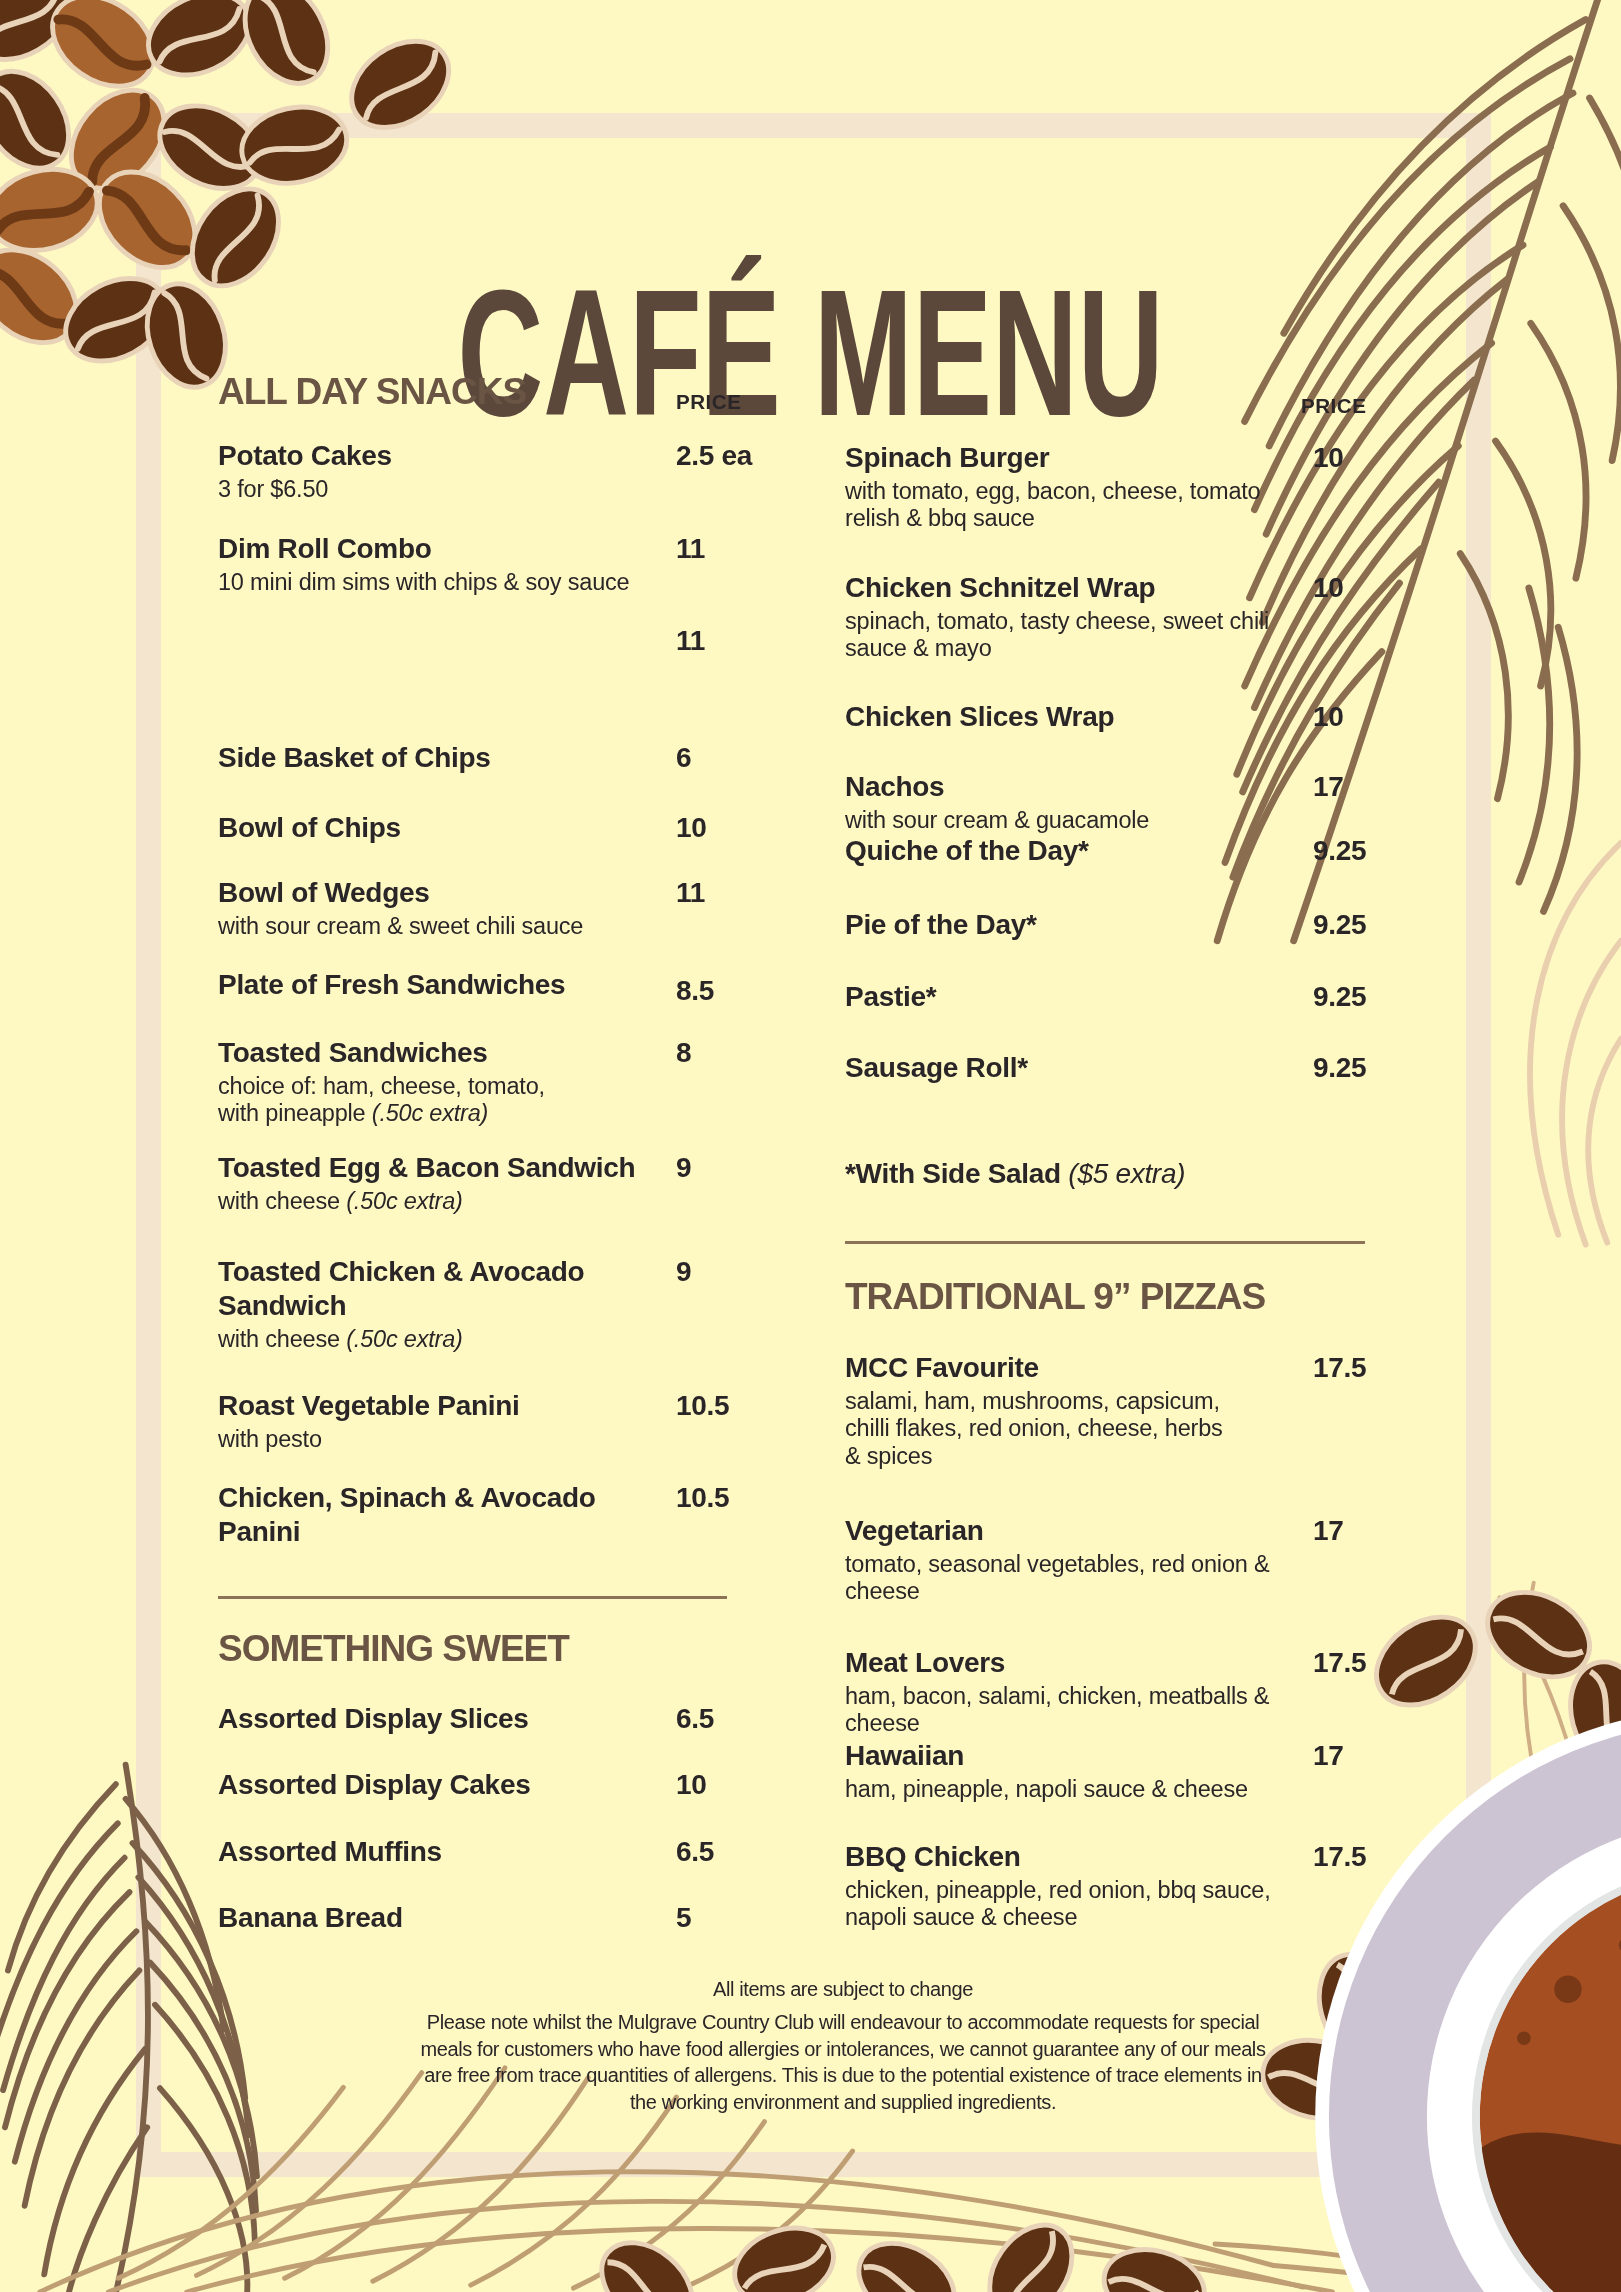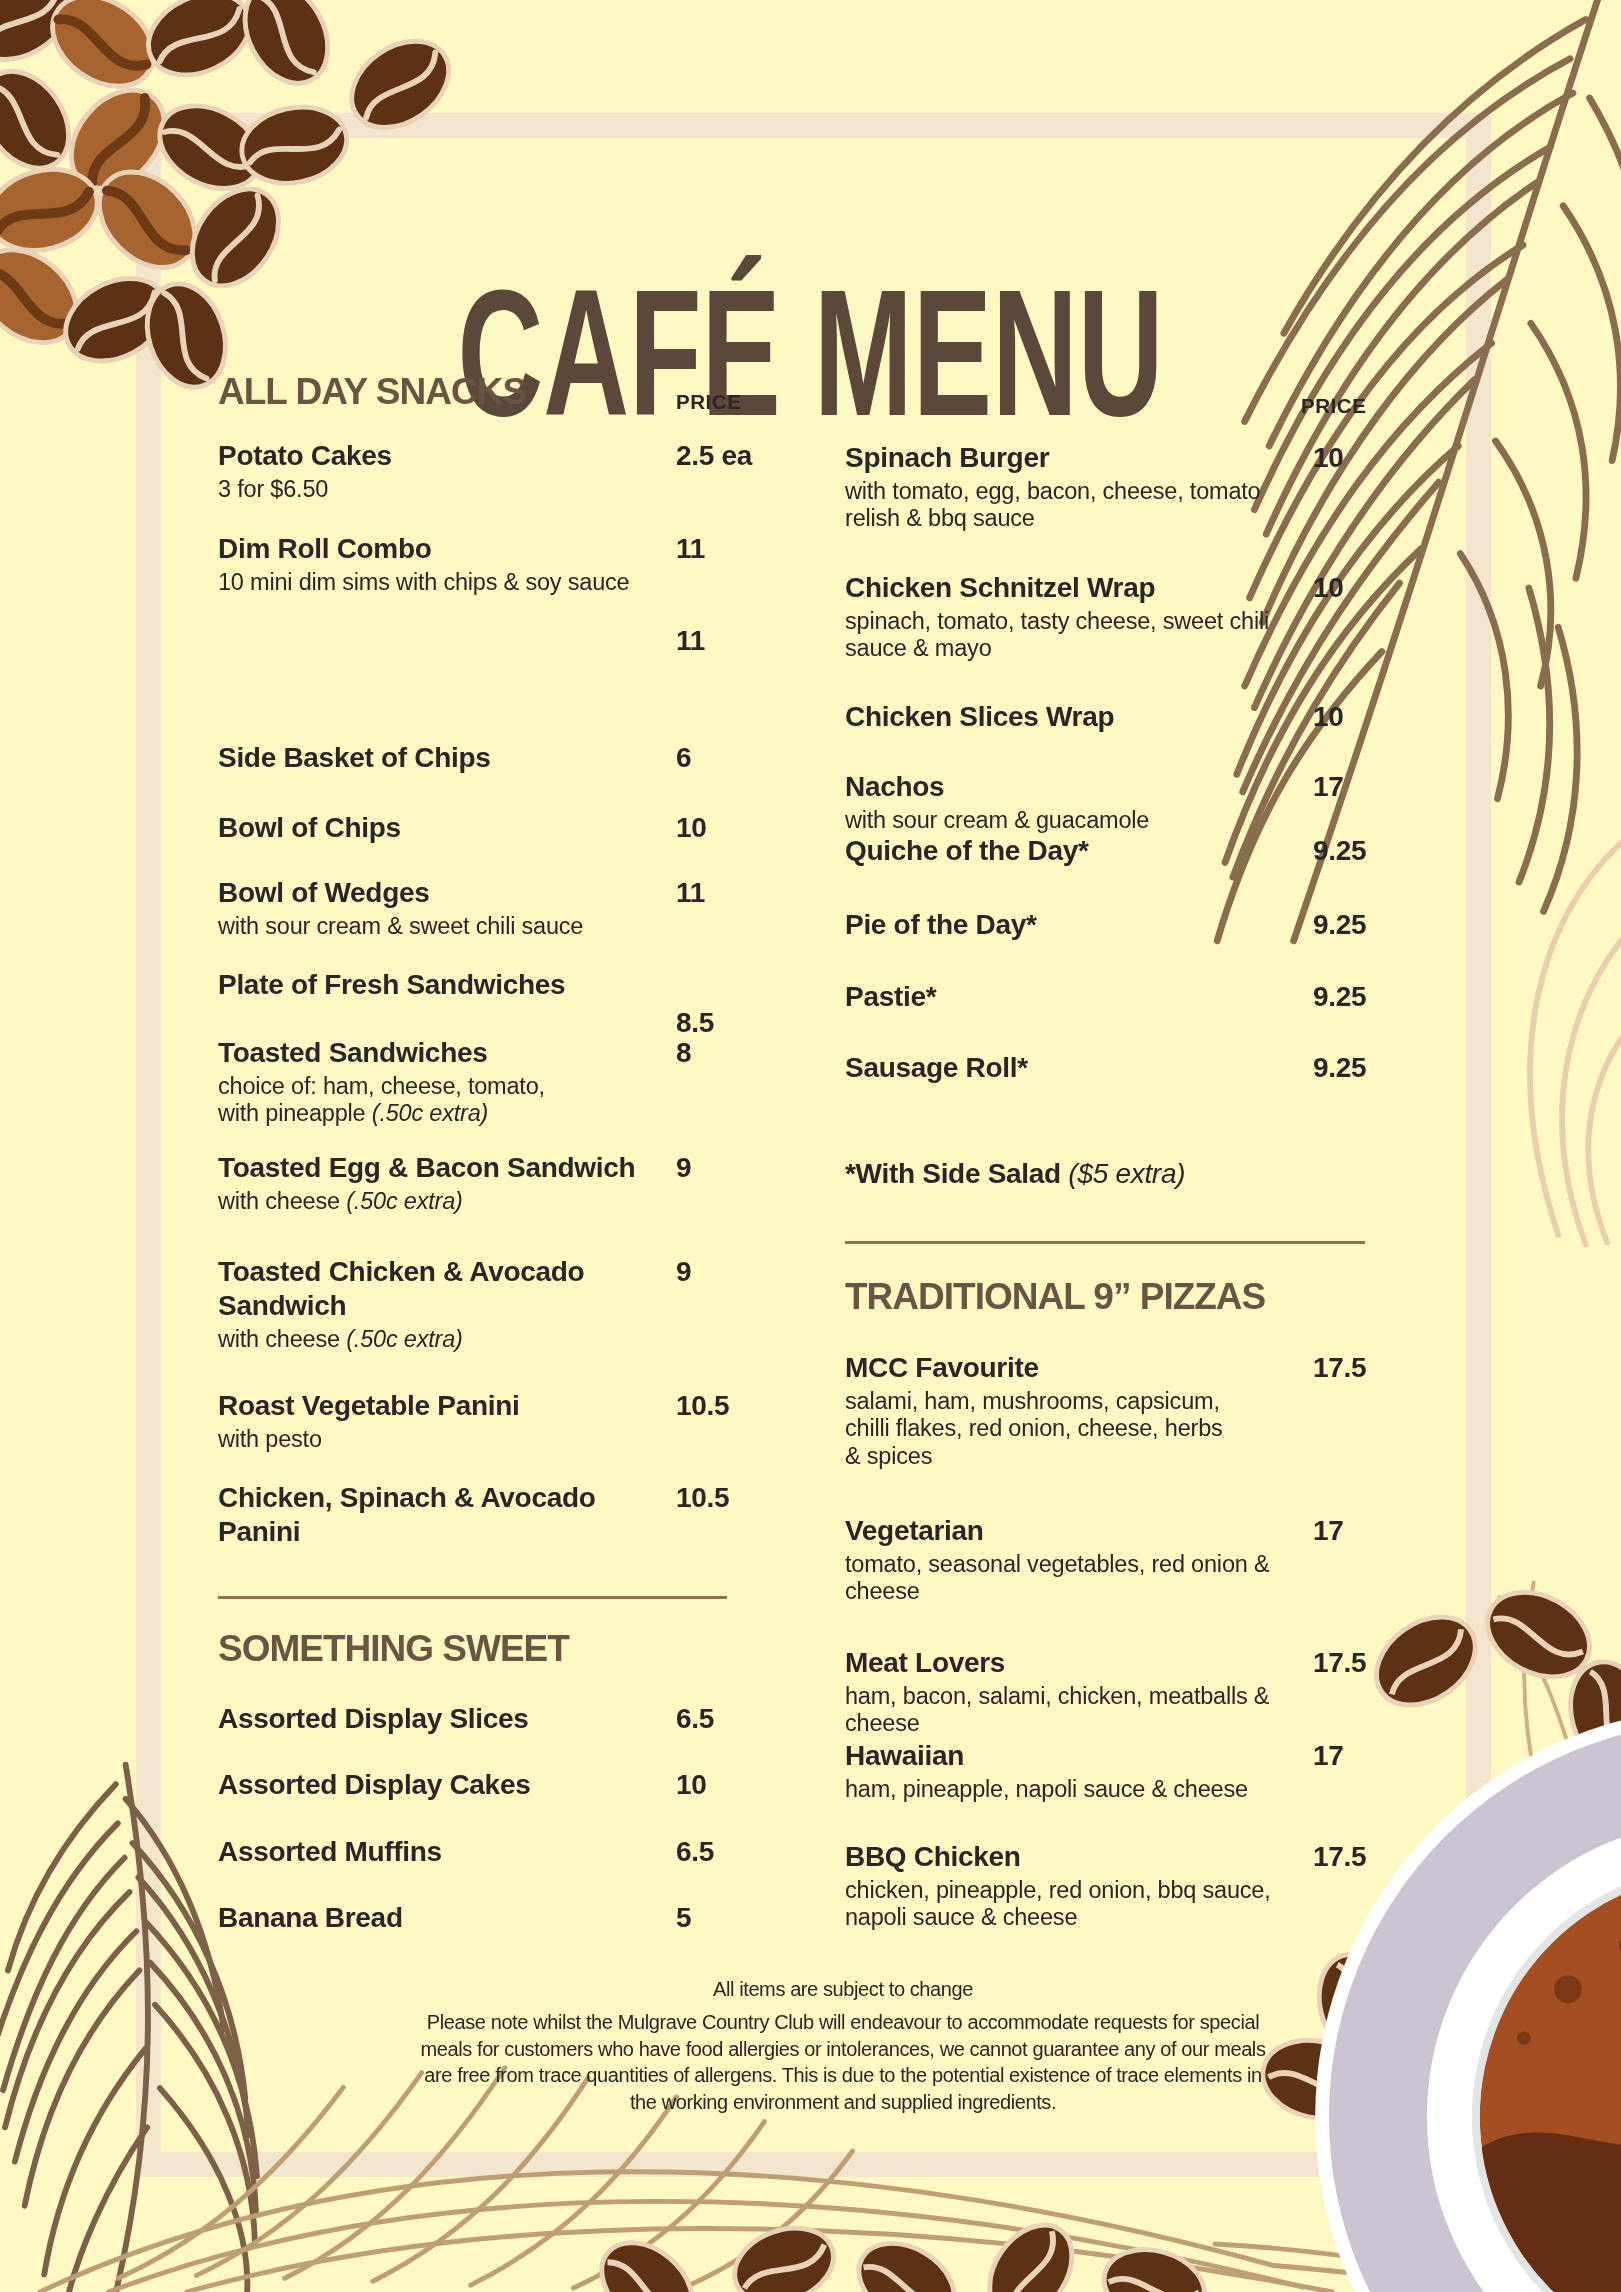--- a/index.html
+++ b/index.html
@@ -288,21 +288,21 @@
 
   <div class="mi colL" style="top:876px">
     <div class="n">Bowl of Wedges</div>
     <div class="d"><span>with sour cream &amp; sweet chili sauce</span></div>
   </div>
   <div class="pr prL" style="top:876px">11</div>
 
   <div class="mi colL" style="top:968px">
     <div class="n">Plate of Fresh Sandwiches</div>
   </div>
-  <div class="pr prL" style="top:1006px">8.5</div>
+  <div class="pr prL" style="top:974px">8.5</div>
 
   <div class="mi colL" style="top:1036px">
     <div class="n">Toasted Sandwiches</div>
     <div class="d"><span>choice of: ham, cheese, tomato,
 with pineapple</span><span class="it"> (.50c extra)</span></div>
   </div>
   <div class="pr prL" style="top:1036px">8</div>
 
   <div class="mi colL" style="top:1151px">
     <div class="n">Toasted Egg &amp; Bacon Sandwich</div>

